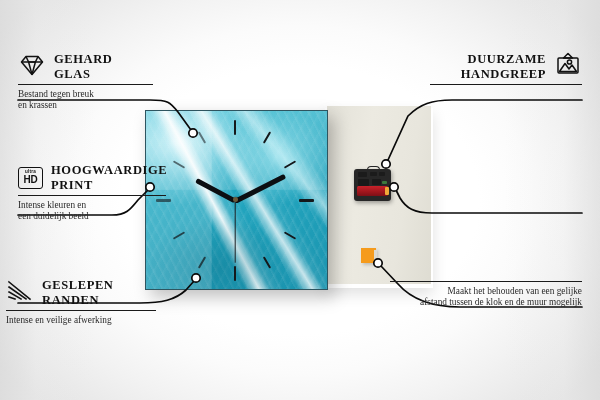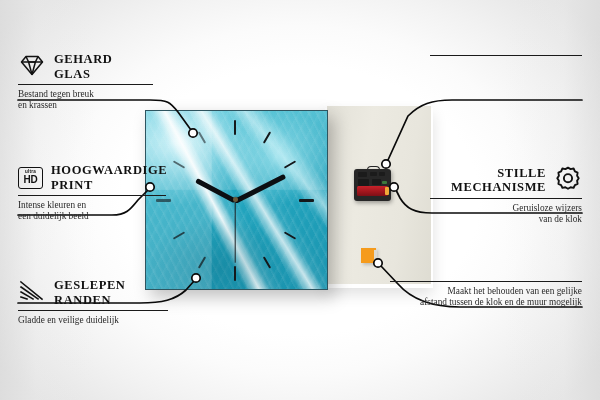--- a/index.html
+++ b/index.html
@@ -220,63 +220,57 @@
         <span class="hd">HD</span>
       </span>
       <span class="feat-title">HOOGWAARDIGE
 PRINT</span>
     </div>
     <div class="rule"></div>
     <div class="feat-desc">Intense kleuren en
 een duidelijk beeld</div>
   </div>
 
-  <div class="feature left" style="left:18px;top:278px;width:150px;">
+  <div class="feature left" style="left:6px;top:278px;width:150px;">
     <div class="feat-head">
       <span class="ico">
         <svg width="28" height="24" viewBox="0 0 28 24">
           <g stroke="#111" stroke-width="1.6" stroke-linecap="square">
             <line x1="3" y1="3" x2="24" y2="20"></line>
             <line x1="3" y1="8" x2="20" y2="20"></line>
             <line x1="3" y1="13" x2="15" y2="20"></line>
             <line x1="3" y1="18" x2="9" y2="20"></line>
           </g>
         </svg>
       </span>
       <span class="feat-title">GESLEPEN
 RANDEN</span>
     </div>
     <div class="rule"></div>
-    <div class="feat-desc">Gladde en veilige duidelijk</div>
+    <div class="feat-desc">Intense en veilige afwerking</div>
   </div>
 
   <div class="feature right" style="left:430px;top:52px;width:152px;">
-    <div class="rule"></div>
-  </div>
-
-  <div class="feature right" style="left:430px;top:165px;width:152px;">
-    <div class="feat-head">
-      <span class="feat-title">STILLE
-MECHANISME</span>
+    <div class="feat-head">
+      <span class="feat-title">DUURZAME
+HANDGREEP</span>
       <span class="ico">
-        <svg width="28" height="26" viewBox="0 0 28 26">
-          <g fill="none" stroke="#111" stroke-width="1.9" stroke-linejoin="round">
-            <path d="M14,2.6 L16.6,4.1 L19.6,3.5 L20.9,6.3 L23.6,7.6 L23.1,10.7 L24.7,13.2
-                     L23.1,15.7 L23.6,18.8 L20.9,20.1 L19.6,22.9 L16.6,22.3 L14,23.8
-                     L11.4,22.3 L8.4,22.9 L7.1,20.1 L4.4,18.8 L4.9,15.7 L3.3,13.2
-                     L4.9,10.7 L4.4,7.6 L7.1,6.3 L8.4,3.5 L11.4,4.1 Z"></path>
-            <circle cx="14" cy="13.2" r="4.1"></circle>
+        <svg width="28" height="25" viewBox="0 0 28 25">
+          <g fill="none" stroke="#111" stroke-width="1.5" stroke-linejoin="round">
+            <path d="M14,1.5 L9.5,6 L18.5,6 Z"></path>
+            <rect x="4" y="6" width="20" height="15" rx="1"></rect>
+            <path d="M5.5,19.5 L11,11.5 L15,17 L18,13 L22.5,19.5 Z" stroke-linecap="round"></path>
+            <circle cx="15.5" cy="10" r="2.1"></circle>
           </g>
         </svg>
       </span>
     </div>
     <div class="rule"></div>
-    <div class="feat-desc">Geruisloze wijzers
-van de klok</div>
-  </div>
+  </div>
+
 
   <div class="feature right" style="left:390px;top:278px;width:192px;">
     <div class="rule"></div>
     <div class="feat-desc center-desc">Maakt het behouden van een gelijke
 afstand tussen de klok en de muur mogelijk</div>
   </div>
 
 </div>
 
 </body></html>

